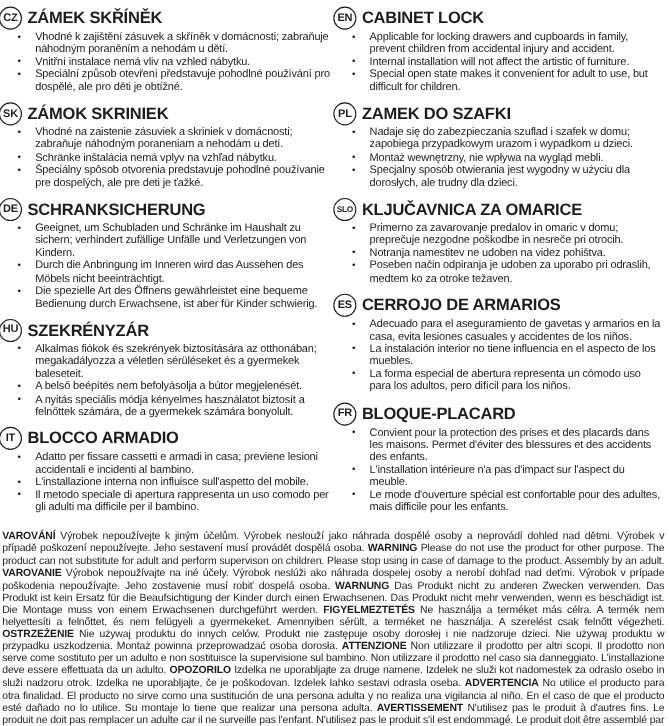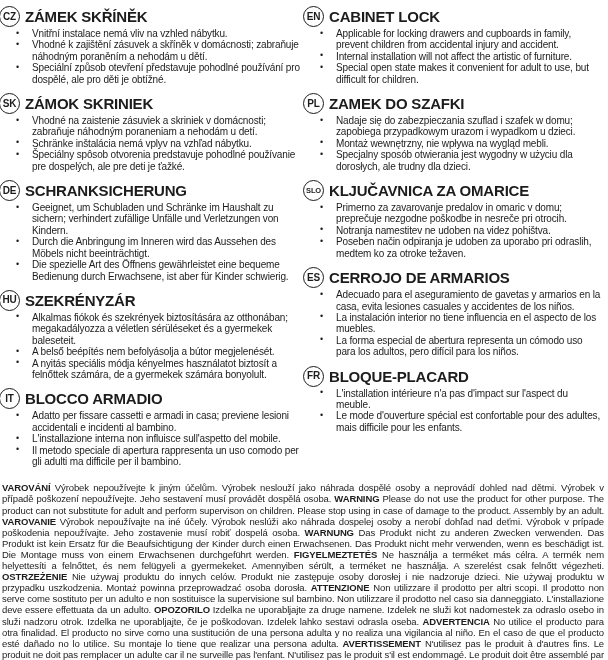--- a/index.html
+++ b/index.html
@@ -55,22 +55,22 @@
   <div class="columns">
     <div class="col" id="col-left">
   <section class="lang-section">
     <header class="sec-head">
       <span class="lang-badge">
               <span class="code">CZ</span>
             </span>
       <h2 class="sec-title">ZÁMEK SKŘÍNĚK</h2>
     </header>
     <ul class="bullets">
+            <li class="bullet">Vhodné k zajištění zásuvek a skříněk v domácnosti; zabraňuje náhodným poraněním a nehodám u dětí.</li>
             <li class="bullet">Vnitřní instalace nemá vliv na vzhled nábytku.</li>
-            <li class="bullet">Vhodné k zajištění zásuvek a skříněk v domácnosti; zabraňuje náhodným poraněním a nehodám u dětí.</li>
             <li class="bullet">Speciální způsob otevření představuje pohodlné používání pro dospělé, ale pro děti je obtížné.</li>
           </ul>
   </section>
 
   <section class="lang-section">
     <header class="sec-head">
       <span class="lang-badge">
               <span class="code">SK</span>
             </span>
       <h2 class="sec-title">ZÁMOK SKRINIEK</h2>
@@ -182,20 +182,21 @@
   </section>
 
   <section class="lang-section">
     <header class="sec-head">
       <span class="lang-badge">
               <span class="code">FR</span>
             </span>
       <h2 class="sec-title">BLOQUE-PLACARD</h2>
     </header>
     <ul class="bullets">
+            <li class="bullet">Convient pour la protection des prises et des placards dans les maisons. Permet d'éviter des blessures et des accidents des enfants.</li>
             <li class="bullet">L'installation intérieure n'a pas d'impact sur l'aspect du meuble.</li>
             <li class="bullet">Le mode d'ouverture spécial est confortable pour des adultes, mais difficile pour les enfants.</li>
           </ul>
   </section>
 </div>
   </div>
   <p class="warnings" id="warnings"><strong>VAROVÁNÍ</strong> <span>Výrobek nepoužívejte k jiným účelům. Výrobek neslouží jako náhrada dospělé osoby a neprovádí dohled nad dětmi. Výrobek v případě poškození nepoužívejte. Jeho sestavení musí provádět dospělá osoba.</span> <strong>WARNING</strong> <span>Please do not use the product for other purpose. The product can not substitute for adult and perform supervison on children. Please stop using in case of damage to the product. Assembly by an adult.</span> <strong>VAROVANIE</strong> <span>Výrobok nepoužívajte na iné účely. Výrobok neslúži ako náhrada dospelej osoby a nerobí dohľad nad deťmi. Výrobok v prípade poškodenia nepoužívajte. Jeho zostavenie musí robiť dospelá osoba.</span> <strong>WARNUNG</strong> <span>Das Produkt nicht zu anderen Zwecken verwenden. Das Produkt ist kein Ersatz für die Beaufsichtigung der Kinder durch einen Erwachsenen. Das Produkt nicht mehr verwenden, wenn es beschädigt ist. Die Montage muss von einem Erwachsenen durchgeführt werden.</span> <strong>FIGYELMEZTETÉS</strong> <span>Ne használja a terméket más célra. A termék nem helyettesíti a felnőttet, és nem felügyeli a gyermekeket. Amennyiben sérült, a terméket ne használja. A szerelést csak felnőtt végezheti.</span> <strong>OSTRZEŻENIE</strong> <span>Nie używaj produktu do innych celów. Produkt nie zastępuje osoby dorosłej i nie nadzoruje dzieci. Nie używaj produktu w przypadku uszkodzenia. Montaż powinna przeprowadzać osoba dorosła.</span> <strong>ATTENZIONE</strong> <span>Non utilizzare il prodotto per altri scopi. Il prodotto non serve come sostituto per un adulto e non sostituisce la supervisione sul bambino. Non utilizzare il prodotto nel caso sia danneggiato. L'installazione deve essere effettuata da un adulto.</span> <strong>OPOZORILO</strong> <span>Izdelka ne uporabljajte za druge namene. Izdelek ne služi kot nadomestek za odraslo osebo in služi nadzoru otrok. Izdelka ne uporabljajte, če je poškodovan. Izdelek lahko sestavi odrasla oseba.</span> <strong>ADVERTENCIA</strong> <span>No utilice el producto para otra finalidad. El producto no sirve como una sustitución de una persona adulta y no realiza una vigilancia al niño. En el caso de que el producto esté dañado no lo utilice. Su montaje lo tiene que realizar una persona adulta.</span> <strong>AVERTISSEMENT</strong> <span>N'utilisez pas le produit à d'autres fins. Le produit ne doit pas remplacer un adulte car il ne surveille pas l'enfant. N'utilisez pas le produit s'il est endommagé. Le produit doit être assemblé par un adulte.</span> </p>
 </div>
 
 </body></html>

